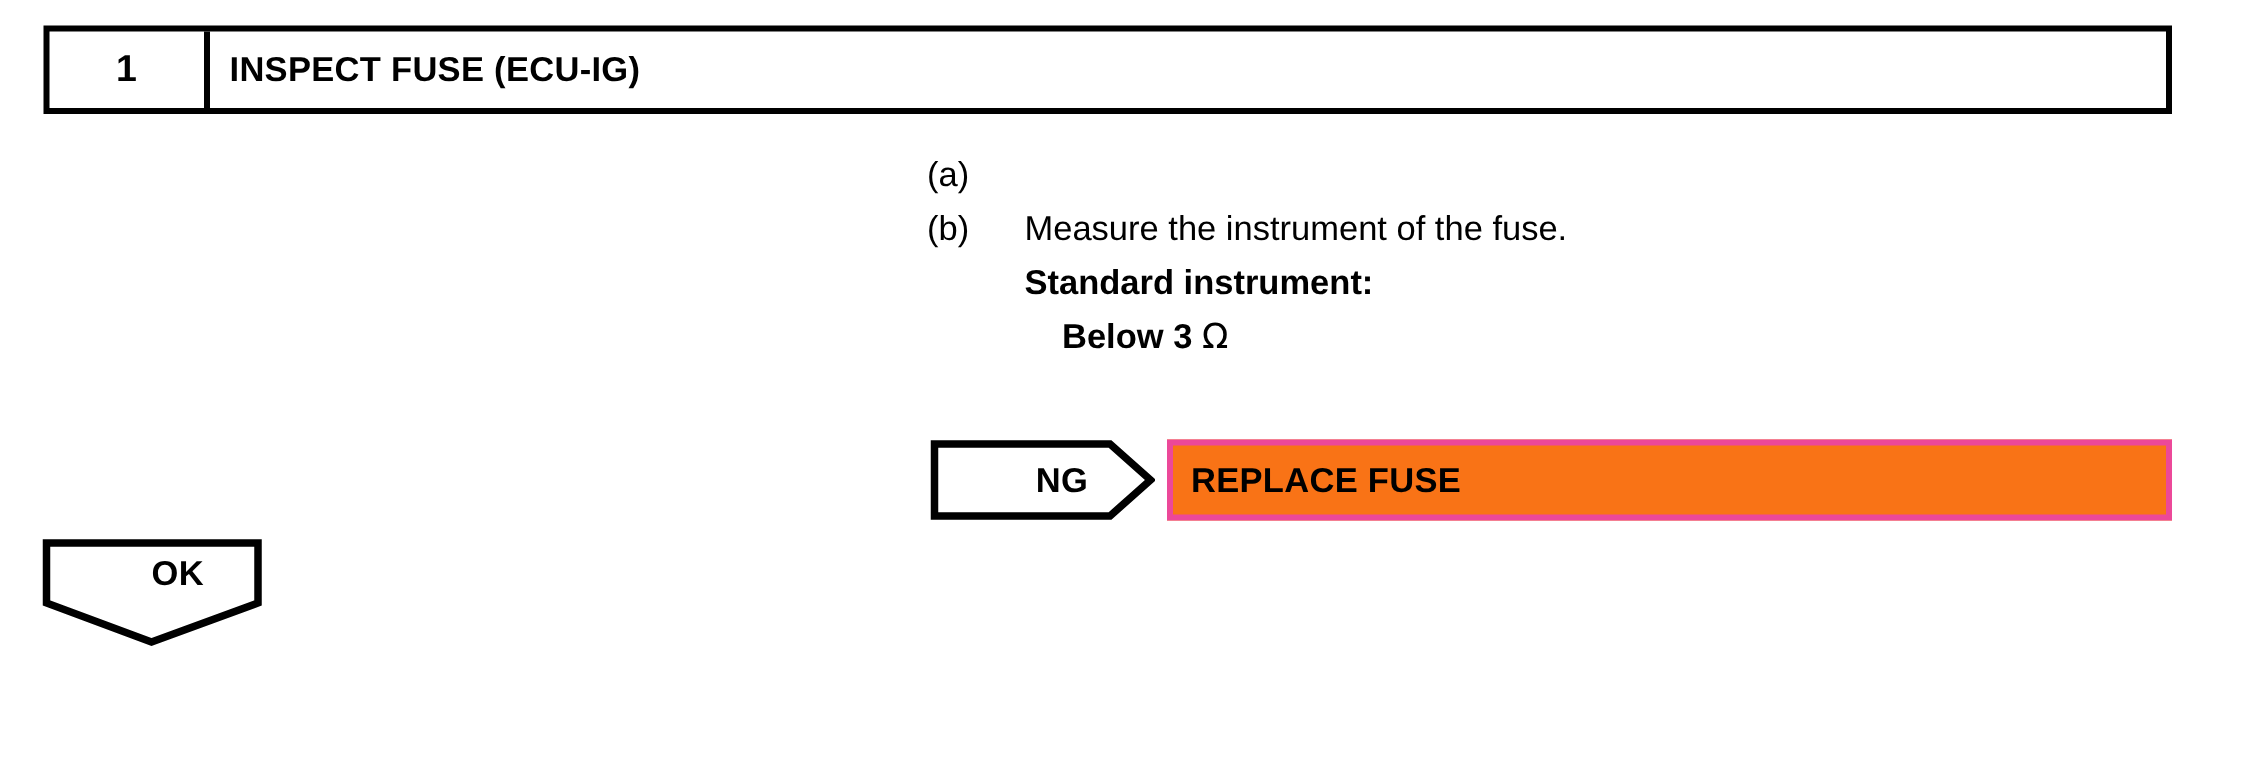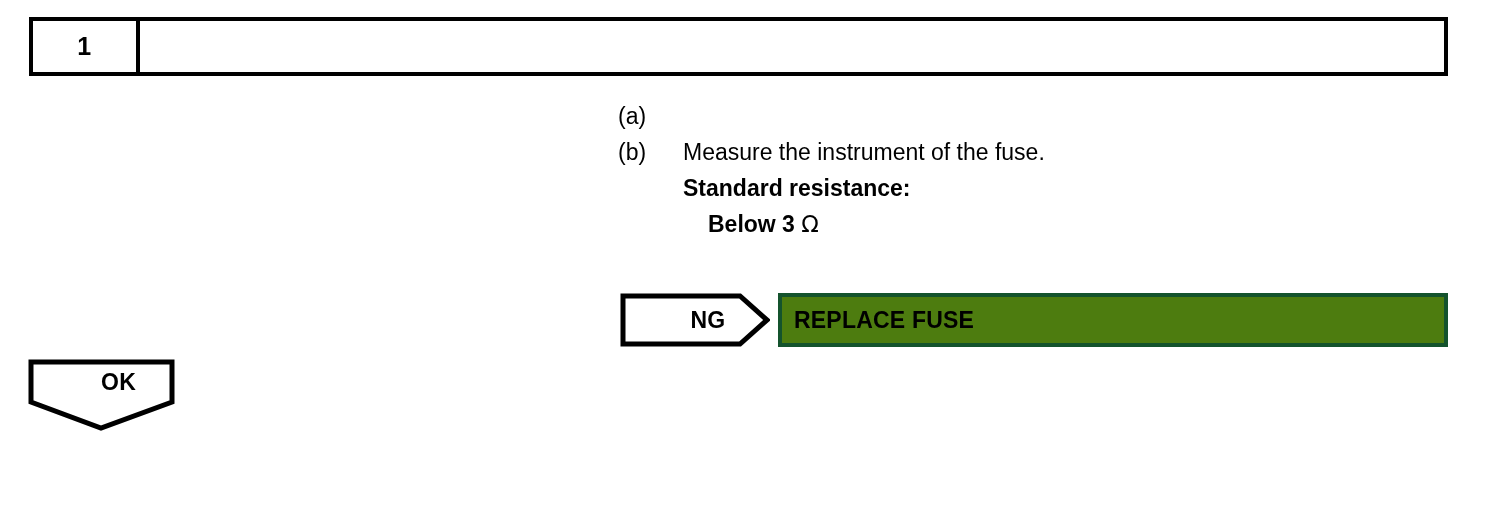--- a/index.html
+++ b/index.html
@@ -130,22 +130,22 @@
   }
 
   
   .result-box {
     position: absolute;
     left: 778px;
     top: 293px;
     width: 670px;
     height: 54px;
     box-sizing: border-box;
-    border: 4px solid #14532d;
-    background: #4d7c0f;
+    border: 4px solid #ec4899;
+    background: #f97316;
     display: flex;
     align-items: center;
     padding-left: 12px;
   }
   .result-label {
     font-size: 23px;
     font-weight: bold;
     letter-spacing: 0.2px;
     line-height: 1;
     white-space: nowrap;
@@ -179,34 +179,37 @@
     pointer-events: none;
   }
 </style>
 </head>
 <body>
 
 <div class="step-header">
   <div class="step-number-cell">
     <span class="step-number">1</span>
   </div>
+  <div class="step-title-cell">
+    <span class="step-title">INSPECT FUSE (ECU-IG)</span>
+  </div>
 </div>
 
 <div class="instructions">
 
   <div class="instr-row">
     <span class="instr-marker">(a)</span>
   </div>
 
   <div class="instr-row">
     <span class="instr-marker">(b)</span>
     <span class="instr-text">Measure the instrument of the fuse.</span>
   </div>
 
-  <div class="instr-cont bold">Standard resistance:</div>
+  <div class="instr-cont bold">Standard instrument:</div>
 
   <div class="spec-value">
     <span>Below 3</span>
     <span class="omega">Ω</span>
   </div>
 </div>
 
 <div class="ng-arrow">
   <svg viewBox="0 0 150 54" xmlns="http://www.w3.org/2000/svg">
     <polygon points="3,3 120,3 147,27 120,51 3,51" fill="#ffffff" stroke="#000000" stroke-width="5" stroke-linejoin="miter"></polygon>

